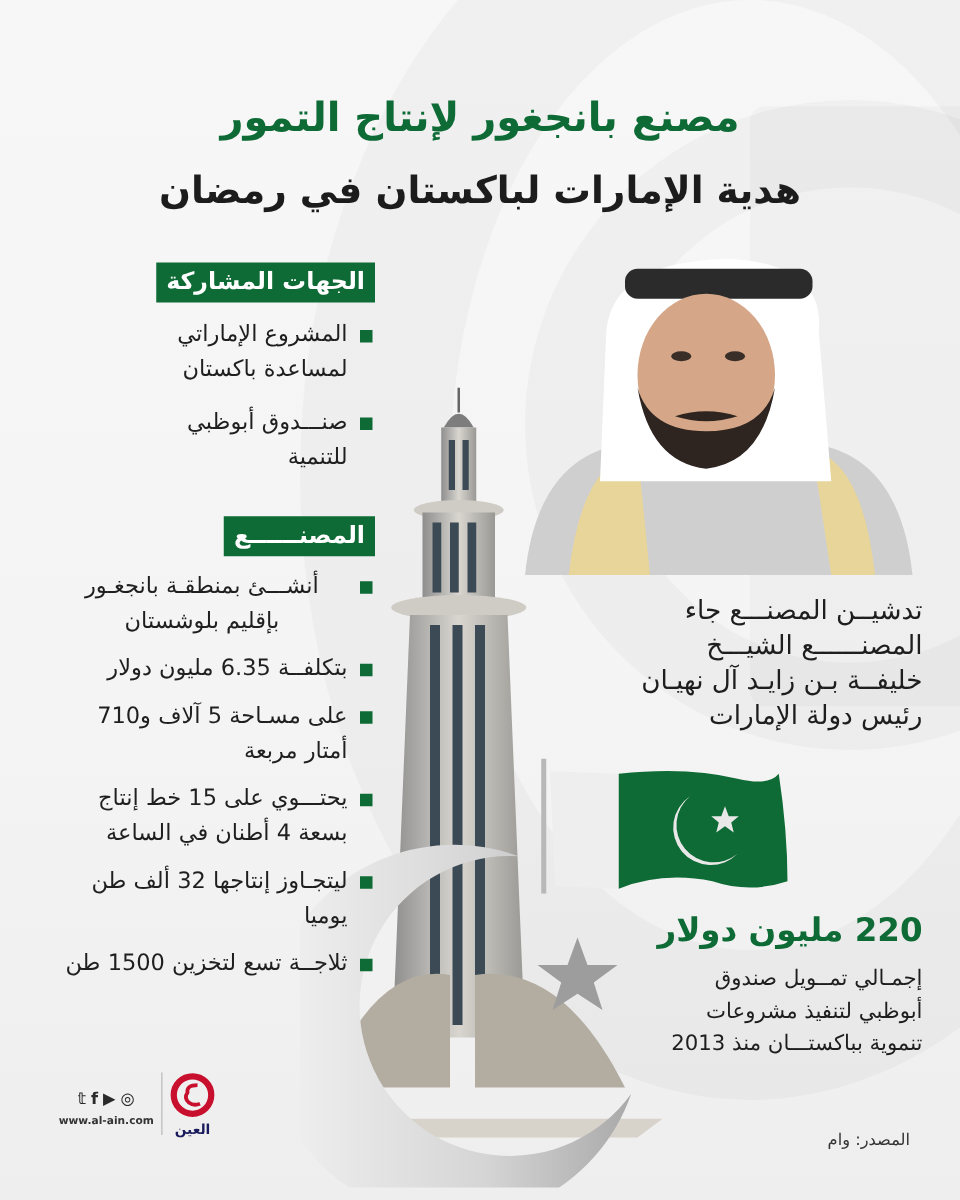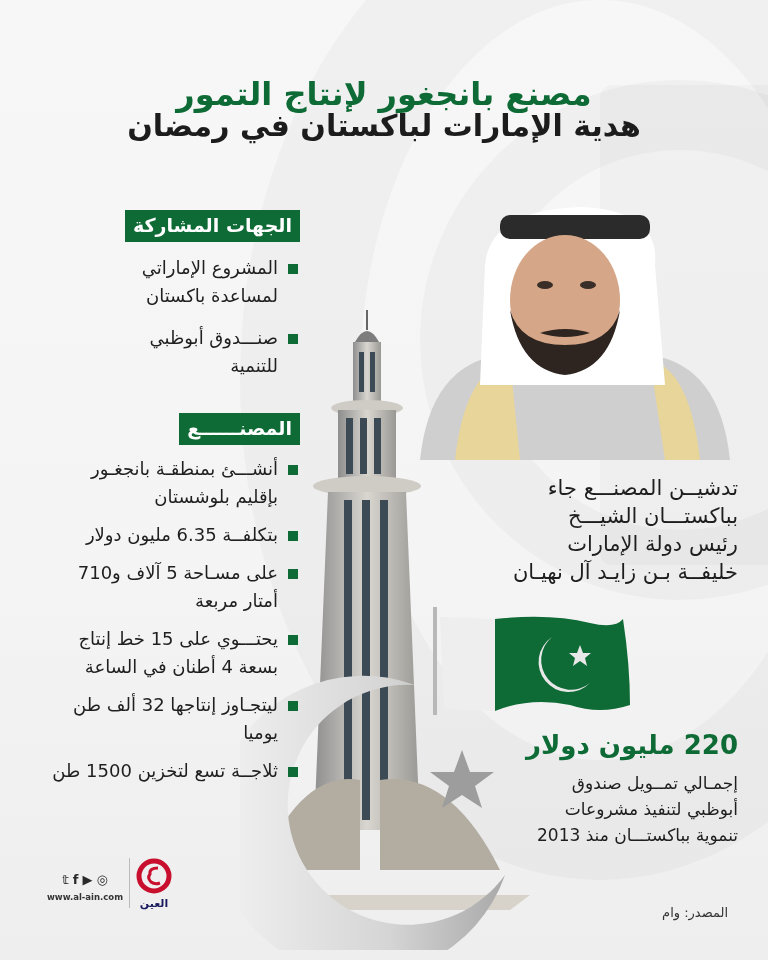--- a/index.html
+++ b/index.html
@@ -21,21 +21,21 @@
       background: rgba(0,0,0,0.025); border-radius: 12px;
     }
 
     
     .title {
       position: absolute; left: 0; right: 0; top: 70px;
       text-align: center; color: #0e6b36; font-weight: bold;
       font-size: 32px; direction: rtl; line-height: 48px;
     }
     .subtitle {
-      position: absolute; left: 0; right: 0; top: 106px;
+      position: absolute; left: 0; right: 0; top: 133px;
       text-align: center; color: #1c1c1c; font-weight: bold;
       font-size: 30px; direction: rtl; line-height: 40px;
     }
 
     
     .col {
       position: absolute; direction: rtl; text-align: right;
     }
     .col.left { right: 468px; width: 280px; }
     .section-badge {
@@ -147,21 +147,21 @@
     <li class="bullet" style="width:200px;">
       <span class="sq"></span>
       <span>صنـــدوق أبوظبي للتنمية</span>
     </li>
   </ul>
 </div>
 
 <div class="col left" style="top:413px;">
   <div class="section-badge">المصنــــــع</div>
   <ul class="bullet-list" style="margin-top:10px;">
-    <li class="bullet" style="width:255px;margin-bottom:10px;">
+    <li class="bullet" style="width:255px;margin-bottom:10px;text-align:center;">
       <span class="sq"></span>
       <span>أنشـــئ بمنطقـة بانجغـور بإقليم بلوشستان</span>
     </li>
     <li class="bullet" style="width:255px;margin-bottom:10px;">
       <span class="sq"></span>
       <span>بتكلفــة 6.35 مليون دولار</span>
     </li>
     <li class="bullet" style="width:255px;margin-bottom:10px;">
       <span class="sq"></span>
       <span>على مسـاحة 5 آلاف و710 أمتار مربعة</span>
@@ -195,23 +195,23 @@
   <rect x="90" y="20" width="150" height="24" rx="10" fill="#2b2b2b"></rect>
   <ellipse cx="155" cy="105" rx="55" ry="65" fill="#d5a687"></ellipse>
   <path d="M100 115 Q110 175 155 180 Q200 175 210 115 Q200 150 155 150 Q110 150 100 115 Z" fill="#2e2521"></path>
   <path d="M130 138 Q155 130 180 138 Q155 146 130 138 Z" fill="#2e2521"></path>
   <ellipse cx="135" cy="90" rx="8" ry="4" fill="#3a2e28"></ellipse>
   <ellipse cx="178" cy="90" rx="8" ry="4" fill="#3a2e28"></ellipse>
 </svg>
 
 <div class="quote">
   <div>تدشيــن المصنـــع جاء</div>
-  <div>بباكستـــان الشيـــخ</div>
+  <div>المصنــــــع الشيـــخ</div>
+  <div>خليفــة بـن زايـد آل نهيـان</div>
   <div>رئيس دولة الإمارات</div>
-  <div>خليفــة بـن زايـد آل نهيـان</div>
 </div>
 
 <svg class="flag" viewBox="0 0 210 110">
   <rect x="3" y="2" width="4" height="108" fill="#b8b8b8"></rect>
   <path d="M10 12 L65 14 L65 106 L14 104 Z" fill="#eeeeee"></path>
   <path d="M65 14 Q120 8 160 18 Q185 24 193 14 Q200 60 200 100 Q170 110 140 100 Q100 92 65 106 Z" fill="#0f6b35"></path>
   <path d="M122 32 A30 30 0 1 0 160 78 A24 24 0 1 1 122 32 Z" fill="#e8e8e8"></path>
   <polygon points="150,40 153,48 161,48 155,53 157,61 150,56 143,61 145,53 139,48 147,48" fill="#e8e8e8"></polygon>
 </svg>
 

